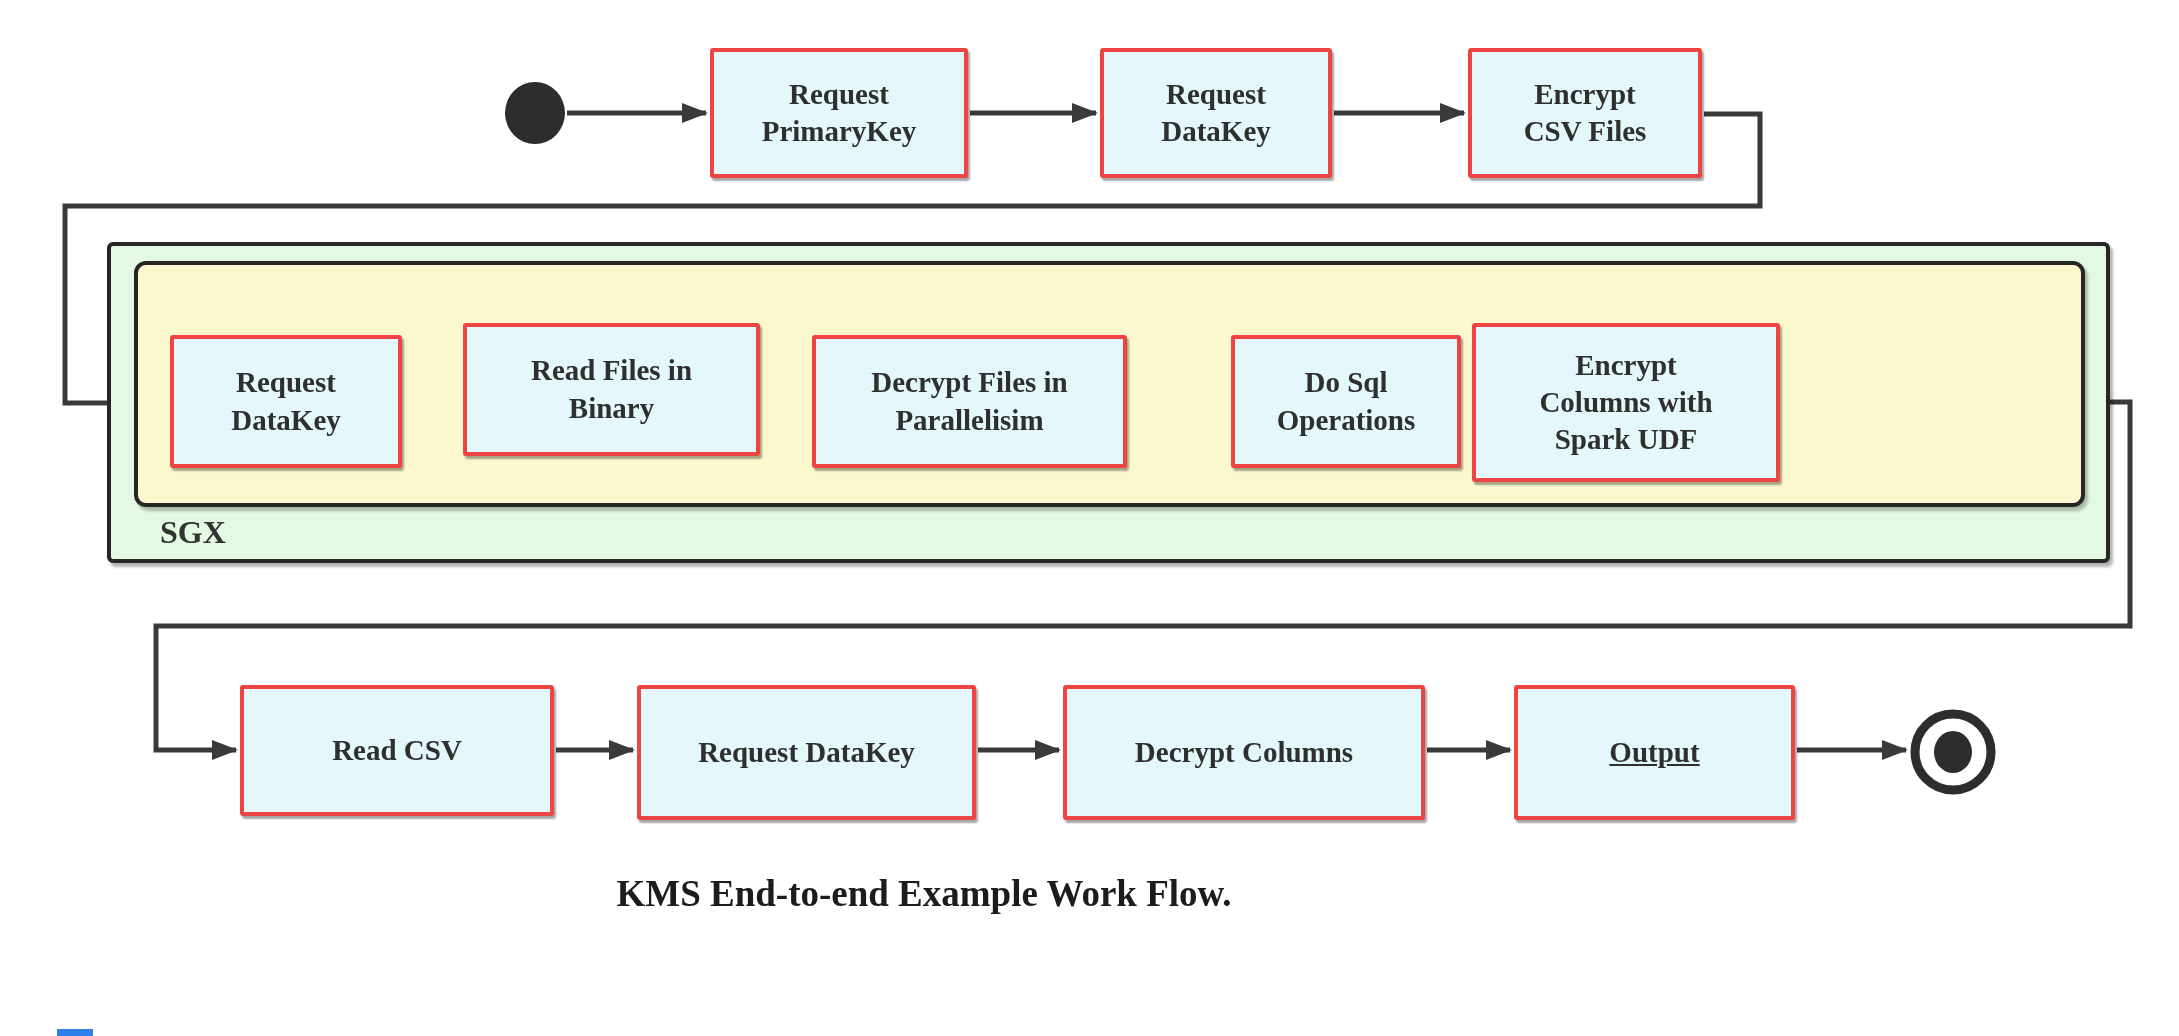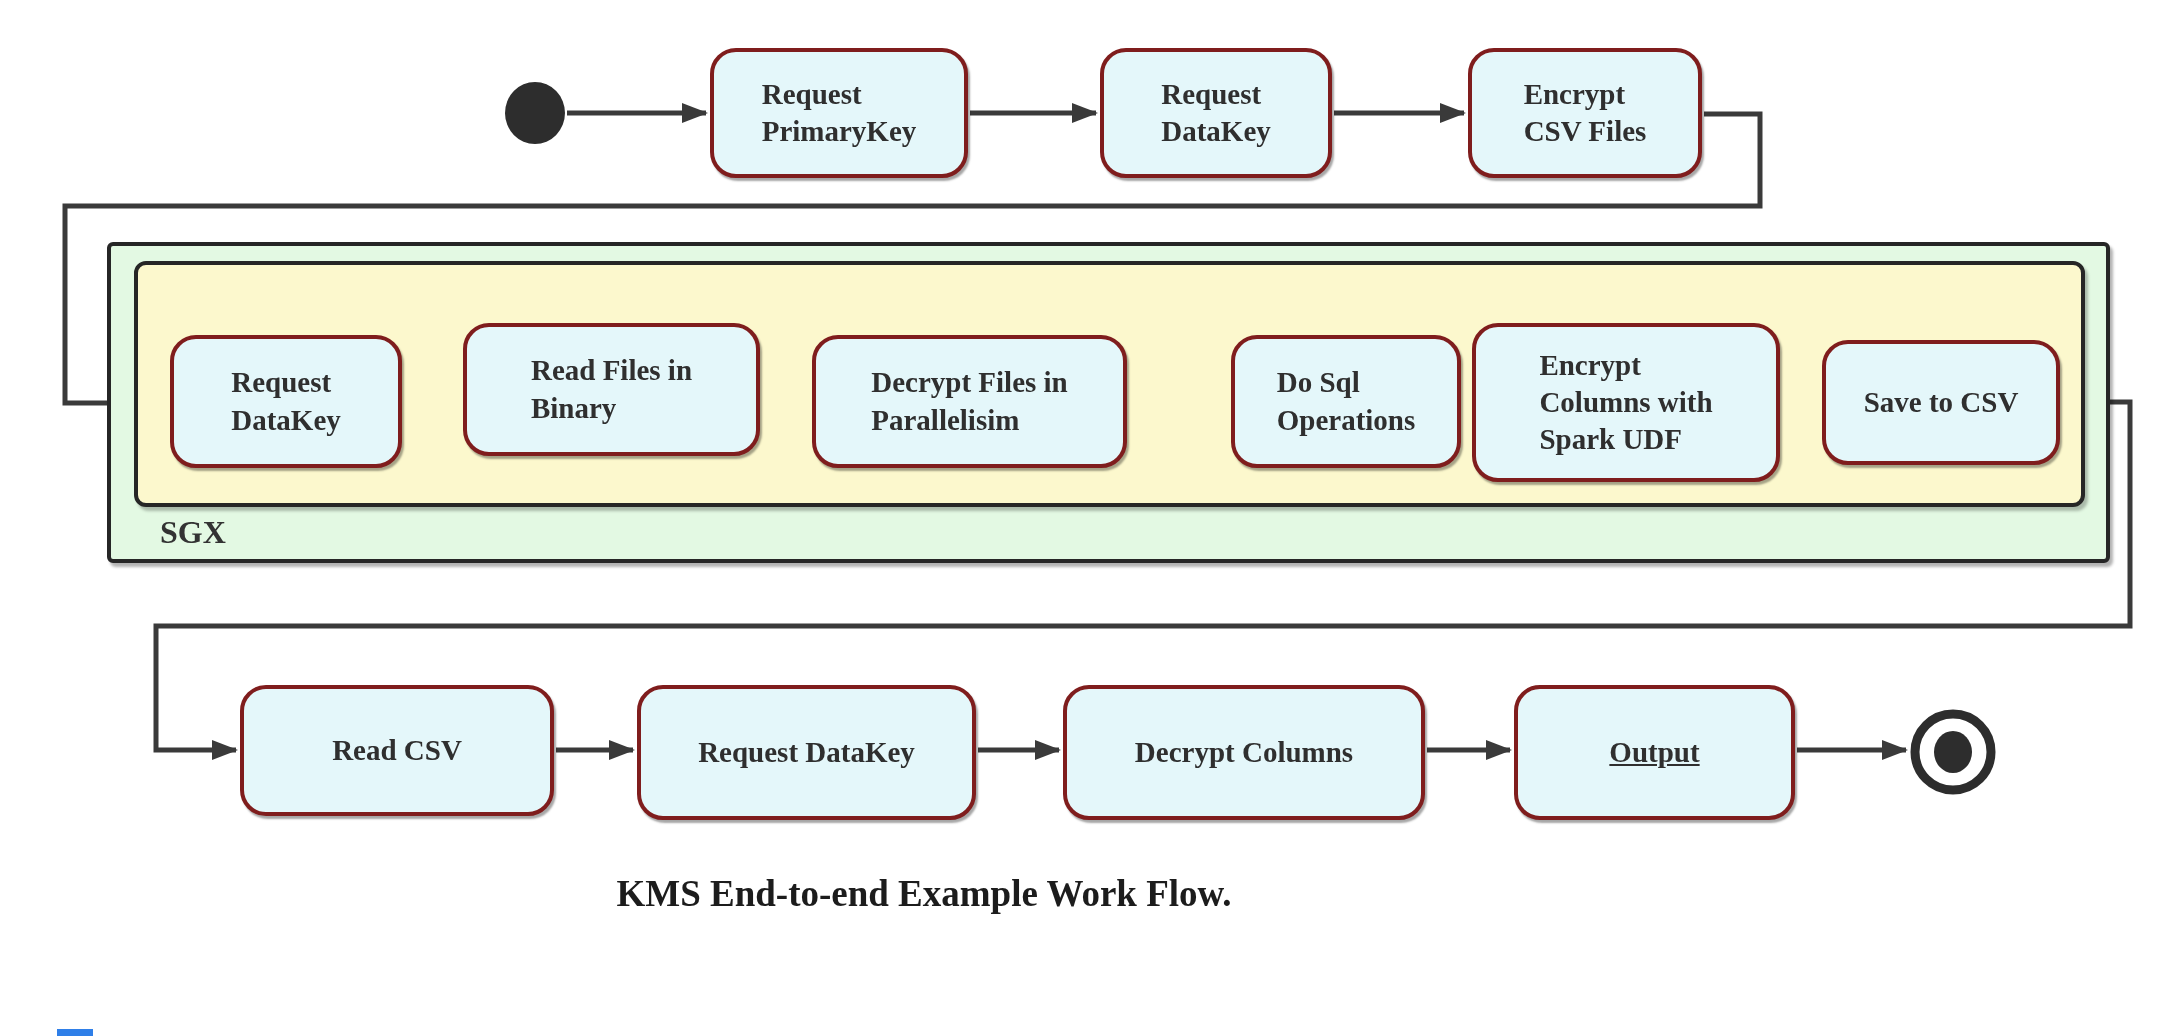--- a/index.html
+++ b/index.html
@@ -28,24 +28,24 @@
   }
   .spark-label .b{font-weight:bold;}
   .spark-label .i{font-style:italic;font-weight:normal;margin-left:10px;}
   .sgx-label{
     position:absolute;left:160px;top:514px;
     font-size:32px;font-weight:bold;color:#333;
   }
   
   .node{
     position:absolute;box-sizing:border-box;
-    background:#e4f7fa;border:4px solid #7f1d1d;border-radius:26px;
+    background:#e4f7fa;border:4px solid #ef4444;border-radius:3px;
     box-shadow:2px 3px 2px rgba(0,0,0,.35);
     display:flex;align-items:center;justify-content:center;
-    text-align:left;font-weight:bold;font-size:29px;line-height:1.28;
+    text-align:center;font-weight:bold;font-size:29px;line-height:1.28;
     color:#2f2f2f;white-space:pre-line;padding:0 8px;
   }
   
   .n-req-pk   {left:710px; top:48px; width:258px;height:130px;}
   .n-req-dk-t {left:1100px;top:48px; width:232px;height:130px;}
   .n-enc-csv  {left:1468px;top:48px; width:234px;height:130px;}
   
   .n-req-dk-m {left:170px; top:335px;width:232px;height:133px;}
   .n-read-bin {left:463px; top:323px;width:297px;height:133px;}
   .n-dec-par  {left:812px; top:335px;width:315px;height:133px;}
@@ -121,21 +121,20 @@
 DataKey</div>
   <div class="node n-read-bin">Read Files in
 Binary</div>
   <div class="node n-dec-par">Decrypt Files in
 Parallelisim</div>
   <div class="node n-do-sql">Do Sql
 Operations</div>
   <div class="node n-enc-col">Encrypt
 Columns with
 Spark UDF</div>
-  <div class="node n-save-csv">Save to CSV</div>
 
   <div class="node n-read-csv">Read CSV</div>
   <div class="node n-req-dk-b">Request DataKey</div>
   <div class="node n-dec-col">Decrypt Columns</div>
   <div class="node n-output">Output</div>
 
   <div class="caption">KMS End-to-end Example Work Flow.</div>
 
   <div class="blue-mark"></div>
 </div>

